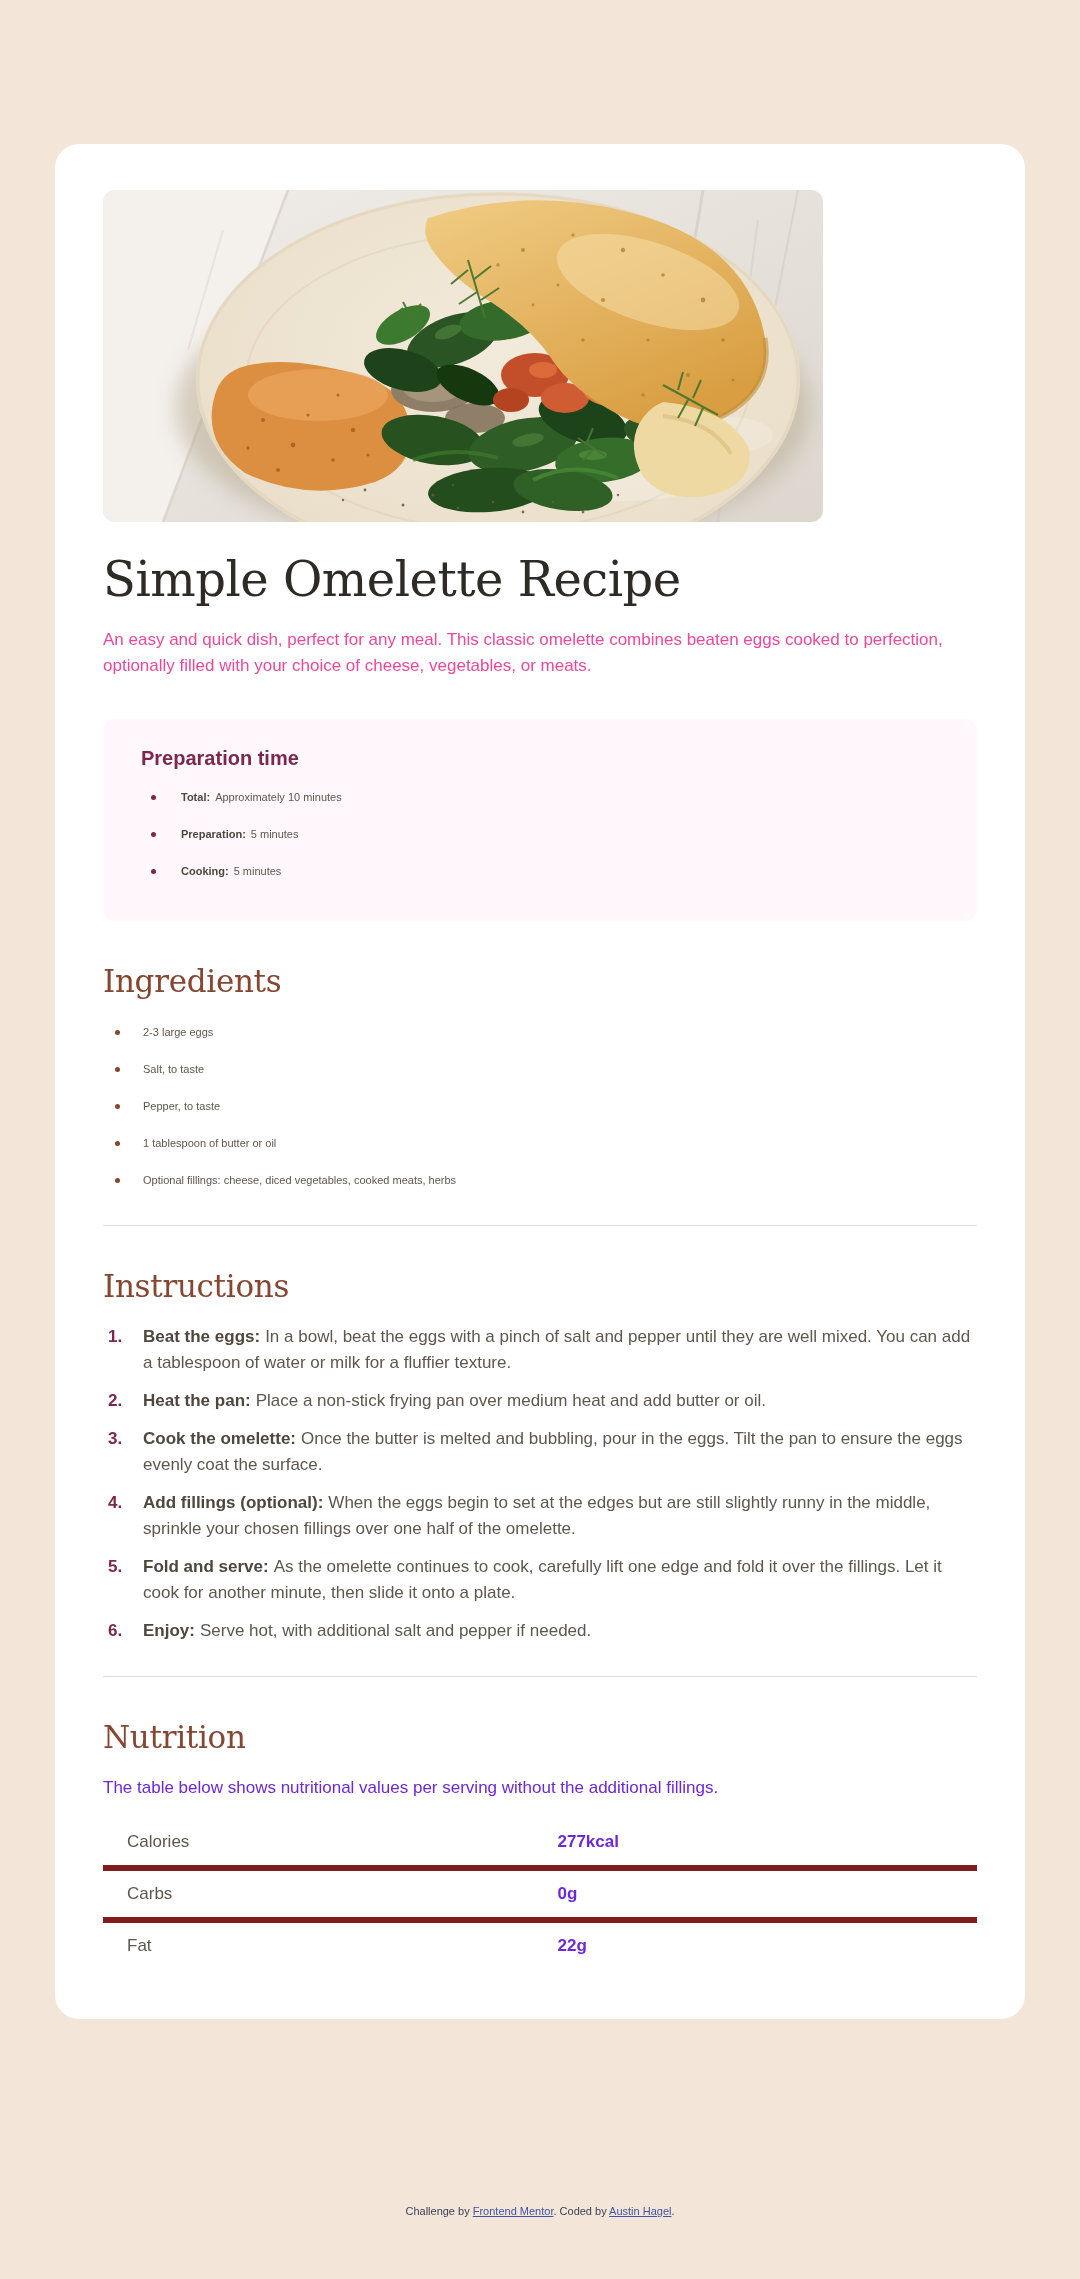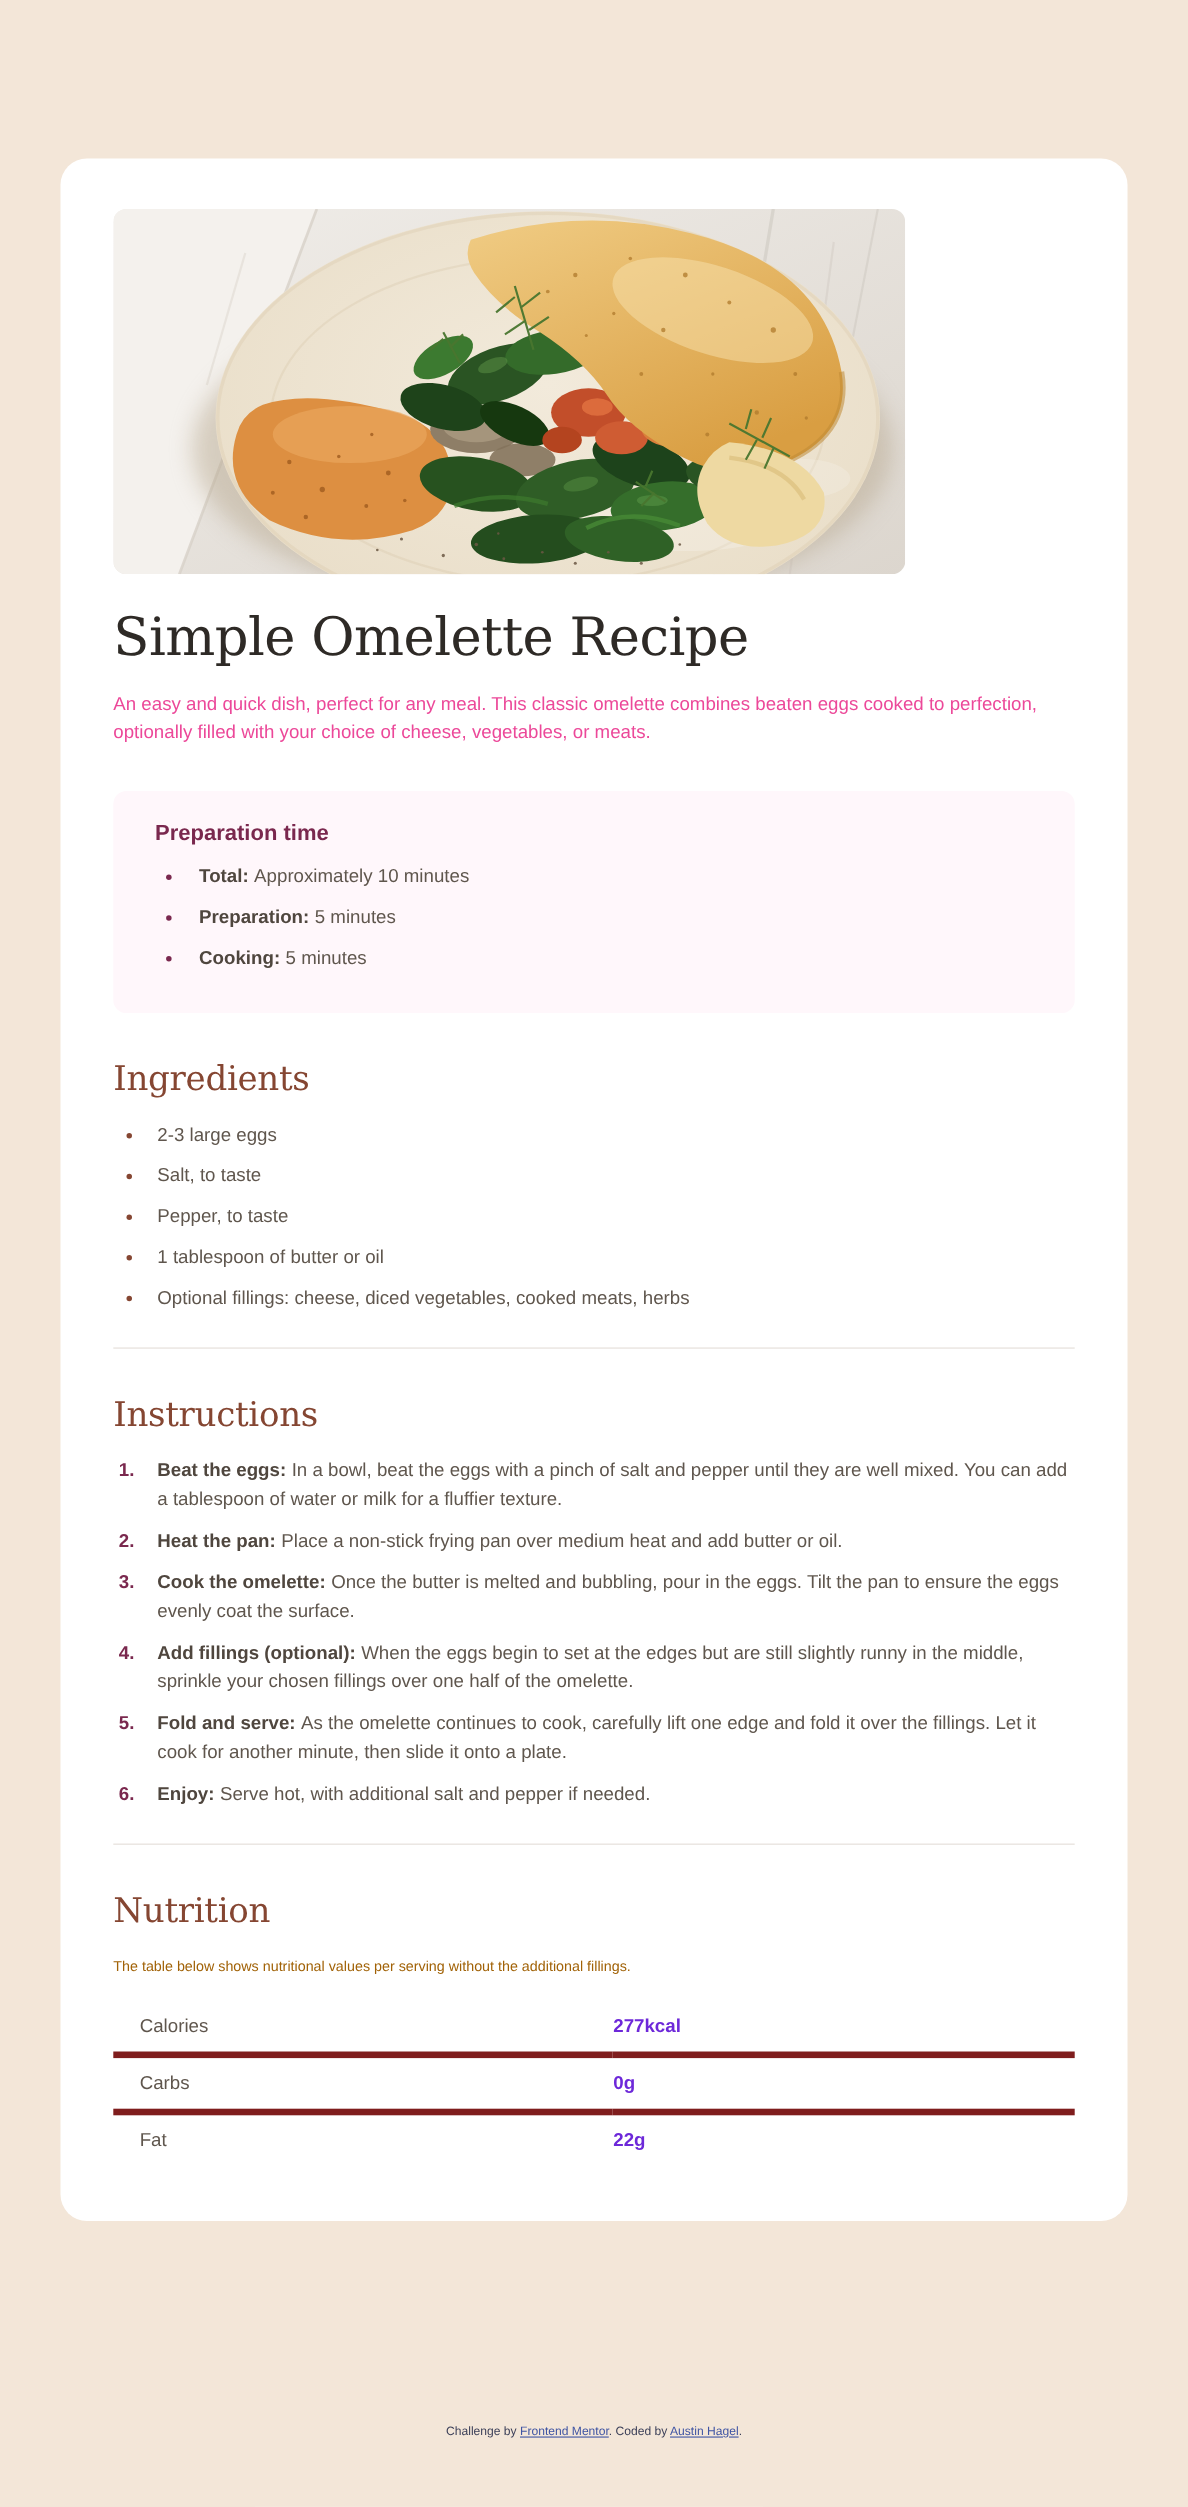--- a/index.html
+++ b/index.html
@@ -45,21 +45,21 @@
   .prep-box h3 {
     margin:0 0 14px;
     font-size:20px; font-weight:700;
     color:#7a284e;
   }
   ul.dotlist { list-style:none; margin:0; padding:0; }
   ul.dotlist li {
     position:relative;
     padding-left:40px;
     margin:11px 0;
-    font-size:17px; line-height:26px;
+    font-size:11px; line-height:26px;
     color:#5f564d;
   }
   ul.dotlist li::before {
     content:""; position:absolute;
     left:10px; top:11px;
     width:5px; height:5px; border-radius:50%;
     background:#7a284e;
   }
   ul.dotlist.brown li::before { left:12px; background:#854632; }
   .li-label { font-weight:700; color:#4f463e; margin-right:5px; }
@@ -82,22 +82,22 @@
     padding-left:40px;
     margin:12px 0;
     font-size:17px; line-height:26px;
     color:#5f564d;
   }
   ol.steps .num {
     position:absolute; left:5px; top:0;
     font-weight:700; color:#7a284e;
   }
   .nutri-desc {
-    font-size:13px; line-height:26px;
-    color:#a16207;
+    font-size:17px; line-height:26px;
+    color:#6d28d9;
     margin:0 0 18px;
   }
   table.nutrition { width:100%; border-collapse:collapse; }
   table.nutrition td {
     font-size:17px; line-height:26px;
     color:#5f564d;
     padding:10px 0 10px 24px;
   }
   table.nutrition td.value {
     font-weight:700; color:#6d28d9;

